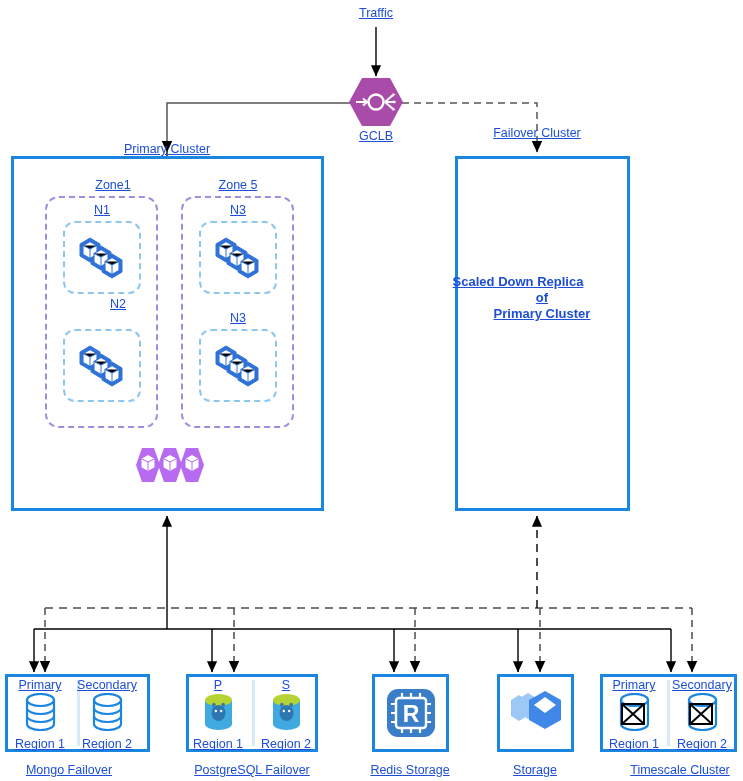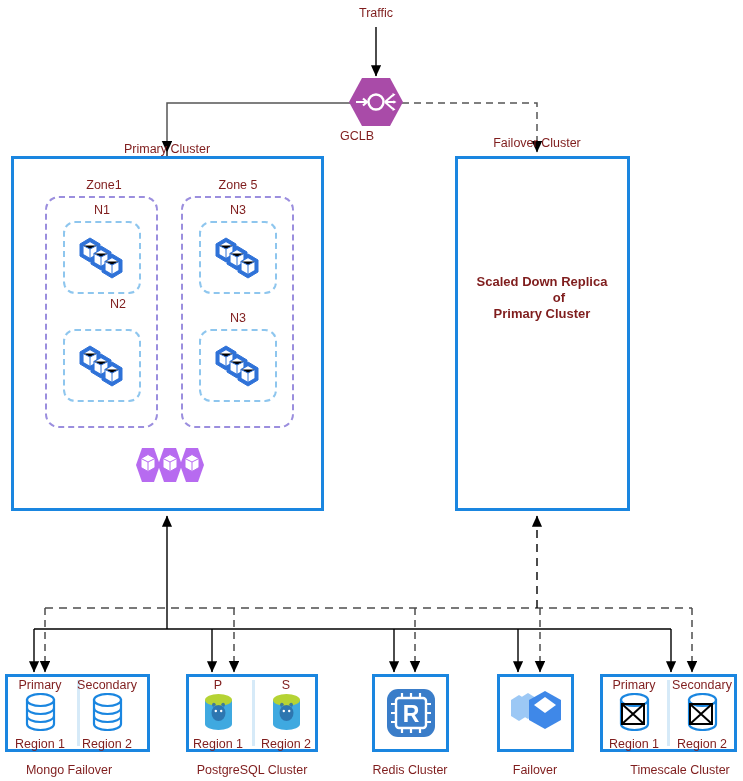--- a/index.html
+++ b/index.html
@@ -1,18 +1,18 @@
 <!DOCTYPE html>
 <html><head>
 <meta charset="utf-8">
 <style>
   html,body{margin:0;padding:0;background:#ffffff;}
   body{width:743px;height:781px;font-family:"Liberation Sans",sans-serif;color:#000;}
   #stage{position:relative;width:743px;height:781px;overflow:hidden;}
-  .lbl{position:absolute;font-size:12.5px;line-height:1.15;color:#7f1d1d;white-space:nowrap;}
+  .lbl{position:absolute;font-size:12.5px;line-height:1.15;color:#1d4ed8;white-space:nowrap;text-decoration:underline;}
   .ctr{transform:translateX(-50%);text-align:center;}
   .bold{font-weight:bold;font-size:13px;}
   .cluster-box{position:absolute;border:3px solid #1a86e0;background:#fff;box-sizing:border-box;}
   .zone-box{position:absolute;border:2px dashed #9b8ede;border-radius:14px;box-sizing:border-box;}
   .node-box{position:absolute;border:2px dashed #8ec6ee;border-radius:12px;box-sizing:border-box;}
   .db-box{position:absolute;border:3px solid #1a86e0;background:#fff;box-sizing:border-box;}
   .db-split{position:absolute;top:3px;bottom:3px;width:3px;background:#d6eaf8;}
   svg.ov{position:absolute;left:0;top:0;width:743px;height:781px;overflow:visible;pointer-events:none;}
   .icn{position:absolute;}
 </style>
@@ -69,26 +69,26 @@
 
   <div class="icn" style="left:348px;top:77px;">
     <svg width="56" height="50" viewBox="0 0 56 50">
       <polygon points="14,1 42,1 55,25 42,49 14,49 1,25" fill="#a94ba8"></polygon>
       <circle cx="28" cy="25" r="7.5" fill="none" stroke="#fff" stroke-width="2.4"></circle>
       <path d="M8,25 L18,25 M15,21.5 L19,25 L15,28.5" fill="none" stroke="#fff" stroke-width="2.2"></path>
       <path d="M37,25 L45,18 M37,25 L47,25 M37,25 L45,32" fill="none" stroke="#fff" stroke-width="2.1"></path>
       <path d="M44.5,16 L47.5,17.5 L44.8,19.8 Z M45.5,23.2 L48.5,25 L45.5,26.8 Z M44.8,30.2 L47.5,32.5 L44.5,34 Z" fill="#fff"></path>
     </svg>
   </div>
-  <div class="lbl ctr" style="left:357px;top:129px;">GCLB</div>
+  <div class="lbl ctr" style="left:376px;top:129px;">GCLB</div>
 
   <div class="lbl ctr" style="left:167px;top:142px;">Primary Cluster</div>
   <div class="cluster-box" style="left:11px;top:156px;width:313px;height:355px;"></div>
 
-  <div class="lbl ctr" style="left:104px;top:178px;">Zone1</div>
+  <div class="lbl ctr" style="left:113px;top:178px;">Zone1</div>
   <div class="zone-box" style="left:45px;top:196px;width:113px;height:232px;"></div>
   <div class="lbl ctr" style="left:102px;top:203px;">N1</div>
   <div class="node-box" style="left:63px;top:221px;width:78px;height:73px;"></div>
   <div class="icn" style="left:74px;top:230px;">
     <svg width="58" height="56" viewBox="0 0 58 56">
       <g fill="#2f72d8" stroke="#2f72d8" stroke-width="1">
         <path d="M6,14 L16,8 L26,14 L26,26 L16,32 L6,26 Z"></path>
         <path d="M17,22 L27,16 L37,22 L37,34 L27,40 L17,34 Z"></path>
         <path d="M28,30 L38,24 L48,30 L48,42 L38,48 L28,42 Z"></path>
       </g>
@@ -184,24 +184,24 @@
         <path d="M57,12.5 L64,8.5 L71,12.5 L71,21.5 L64,25.5 L57,21.5 Z"></path>
       </g>
       <g stroke="#b76bf0" stroke-width="1" fill="none">
         <path d="M13,12.5 L20,16 L27,12.5 M20,16 L20,25.5"></path>
         <path d="M35,12.5 L42,16 L49,12.5 M42,16 L42,25.5"></path>
         <path d="M57,12.5 L64,16 L71,12.5 M64,16 L64,25.5"></path>
       </g>
     </svg>
   </div>
 
-  <div class="lbl ctr" style="left:537px;top:136px;">Failover Cluster</div>
+  <div class="lbl ctr" style="left:537px;top:126px;">Failover Cluster</div>
   <div class="cluster-box" style="left:455px;top:156px;width:175px;height:355px;"></div>
-  <div class="lbl ctr bold" style="left:542px;top:275px;">Scaled Down Replica</div>
-  <div class="lbl ctr bold" style="left:542px;top:291px;margin-left:17px;">of</div>
+  <div class="lbl ctr bold" style="left:518px;top:275px;">Scaled Down Replica</div>
+  <div class="lbl ctr bold" style="left:542px;top:291px;">of</div>
   <div class="lbl ctr bold" style="left:542px;top:307px;">Primary Cluster</div>
 
   <div class="db-box" style="left:5px;top:674px;width:145px;height:78px;">
     <div class="db-split" style="left:69px;"></div>
   </div>
   <div class="lbl ctr" style="left:40px;top:678px;">Primary</div>
   <div class="lbl ctr" style="left:107px;top:678px;">Secondary</div>
   <div class="lbl ctr" style="left:40px;top:737px;">Region 1</div>
   <div class="lbl ctr" style="left:107px;top:737px;">Region 2</div>
   <div class="icn" style="left:24px;top:693px;">
@@ -252,50 +252,50 @@
         <ellipse cx="16.5" cy="20" rx="7" ry="8"></ellipse>
         <path d="M11,14 q-2,-3 0,-4 q2,-1 3,2 Z"></path>
         <path d="M22,14 q2,-3 0,-4 q-2,-1 -3,2 Z"></path>
       </g>
       <g fill="#fff">
         <circle cx="13.8" cy="18" r="1.2"></circle>
         <circle cx="19.2" cy="18" r="1.2"></circle>
       </g>
     </svg>
   </div>
-  <div class="lbl ctr" style="left:252px;top:763px;">PostgreSQL Cluster</div>
+  <div class="lbl ctr" style="left:252px;top:763px;">PostgreSQL Failover</div>
 
   <div class="db-box" style="left:372px;top:674px;width:77px;height:78px;"></div>
   <div class="icn" style="left:383px;top:683px;">
     <svg width="56" height="60" viewBox="0 0 56 60">
       <rect x="4" y="6" width="48" height="48" rx="11" fill="#3a7dc9"></rect>
       <rect x="13" y="15" width="30" height="30" rx="3" fill="none" stroke="#fff" stroke-width="2.4"></rect>
       <g stroke="#fff" stroke-width="2.2">
         <path d="M19,10 L19,15 M28,10 L28,15 M37,10 L37,15"></path>
         <path d="M19,45 L19,50 M28,45 L28,50 M37,45 L37,50"></path>
         <path d="M8,21 L13,21 M8,30 L13,30 M8,39 L13,39"></path>
         <path d="M43,21 L48,21 M43,30 L48,30 M43,39 L48,39"></path>
       </g>
       <text x="28" y="39" font-family="Liberation Sans, sans-serif" font-size="23" font-weight="bold" fill="#fff" text-anchor="middle">R</text>
     </svg>
   </div>
-  <div class="lbl ctr" style="left:410px;top:763px;">Redis Cluster</div>
+  <div class="lbl ctr" style="left:410px;top:763px;">Redis Storage</div>
 
   <div class="db-box" style="left:497px;top:674px;width:77px;height:78px;"></div>
   <div class="icn" style="left:505px;top:684px;">
     <svg width="62" height="58" viewBox="0 0 62 58">
       <g fill="#9cc8f5">
         <path d="M6,16 L14,11 L22,16 L22,32 L14,37 L6,32 Z"></path>
         <path d="M15,14 L23,9 L31,14 L31,30 L23,35 L15,30 Z"></path>
       </g>
       <path d="M24,16 L40,7 L56,16 L56,36 L40,45 L24,36 Z" fill="#3f88e8"></path>
       <polygon points="40,13 51,21 40,29 29,21" fill="#ffffff"></polygon>
     </svg>
   </div>
-  <div class="lbl ctr" style="left:535px;top:763px;">Failover</div>
+  <div class="lbl ctr" style="left:535px;top:763px;">Storage</div>
 
   <div class="db-box" style="left:600px;top:674px;width:137px;height:78px;">
     <div class="db-split" style="left:64px;"></div>
   </div>
   <div class="lbl ctr" style="left:634px;top:678px;">Primary</div>
   <div class="lbl ctr" style="left:702px;top:678px;">Secondary</div>
   <div class="lbl ctr" style="left:634px;top:737px;">Region 1</div>
   <div class="lbl ctr" style="left:702px;top:737px;">Region 2</div>
   <div class="icn" style="left:618px;top:693px;">
     <svg width="33" height="38" viewBox="0 0 33 38">

